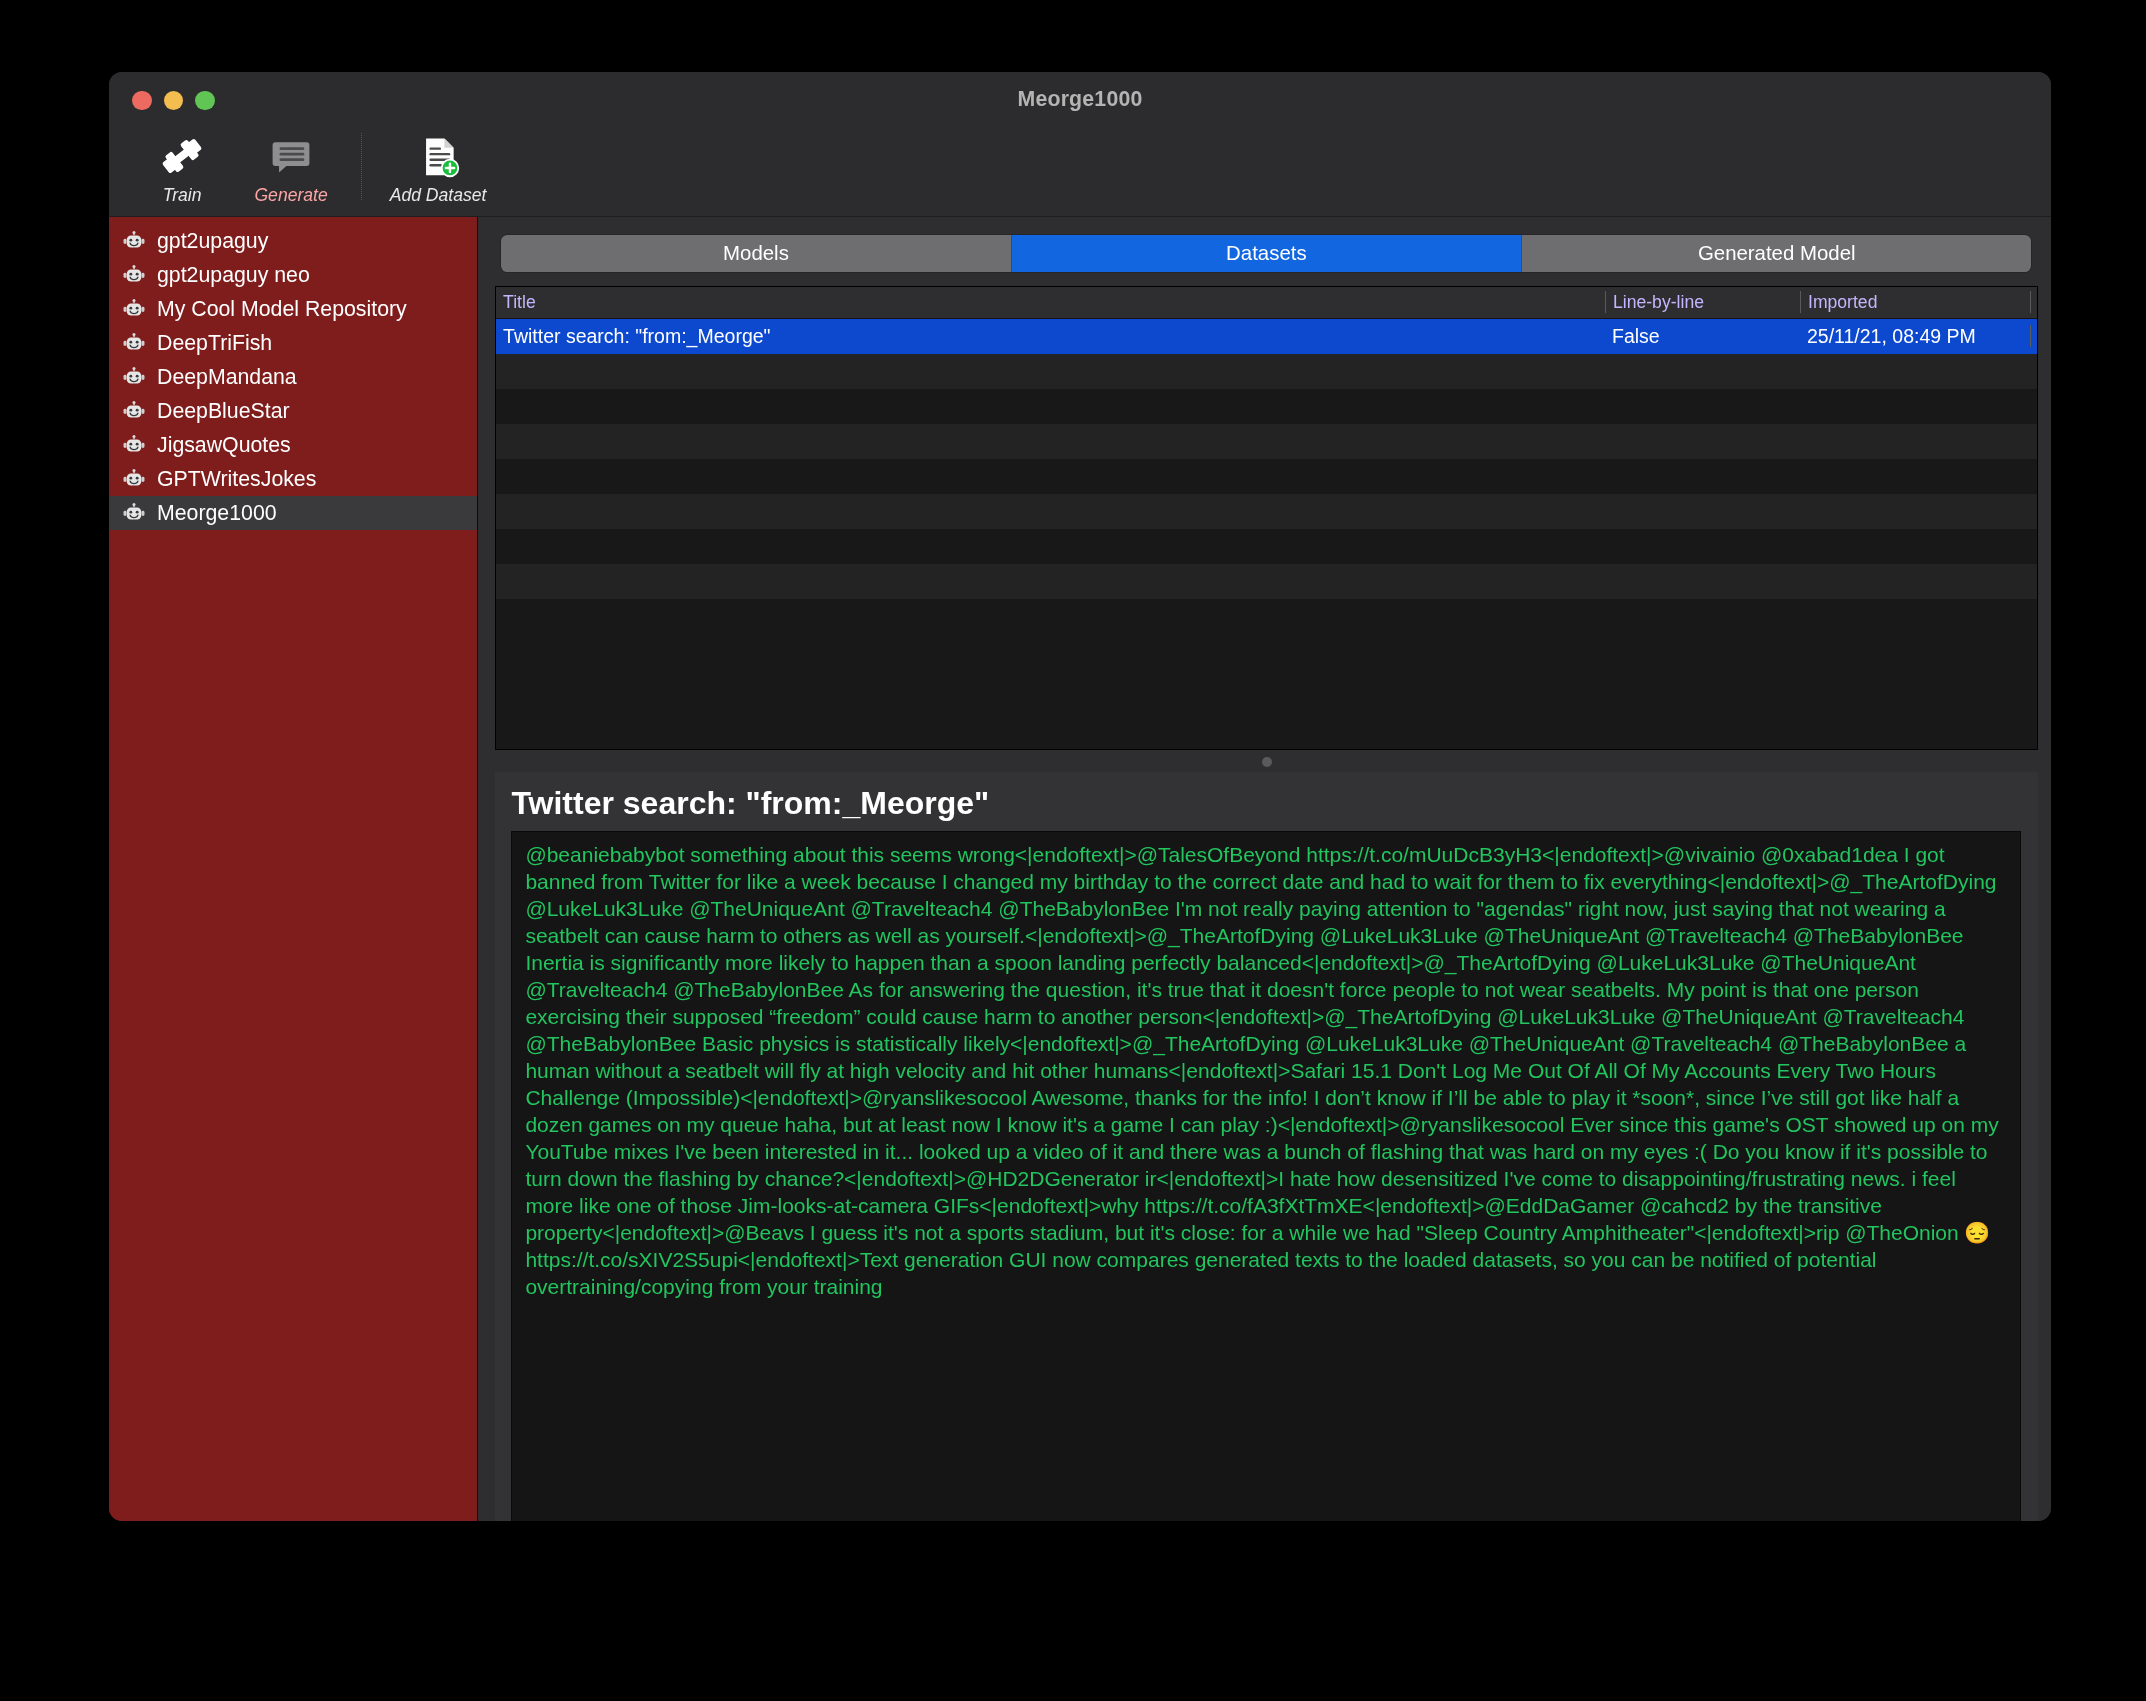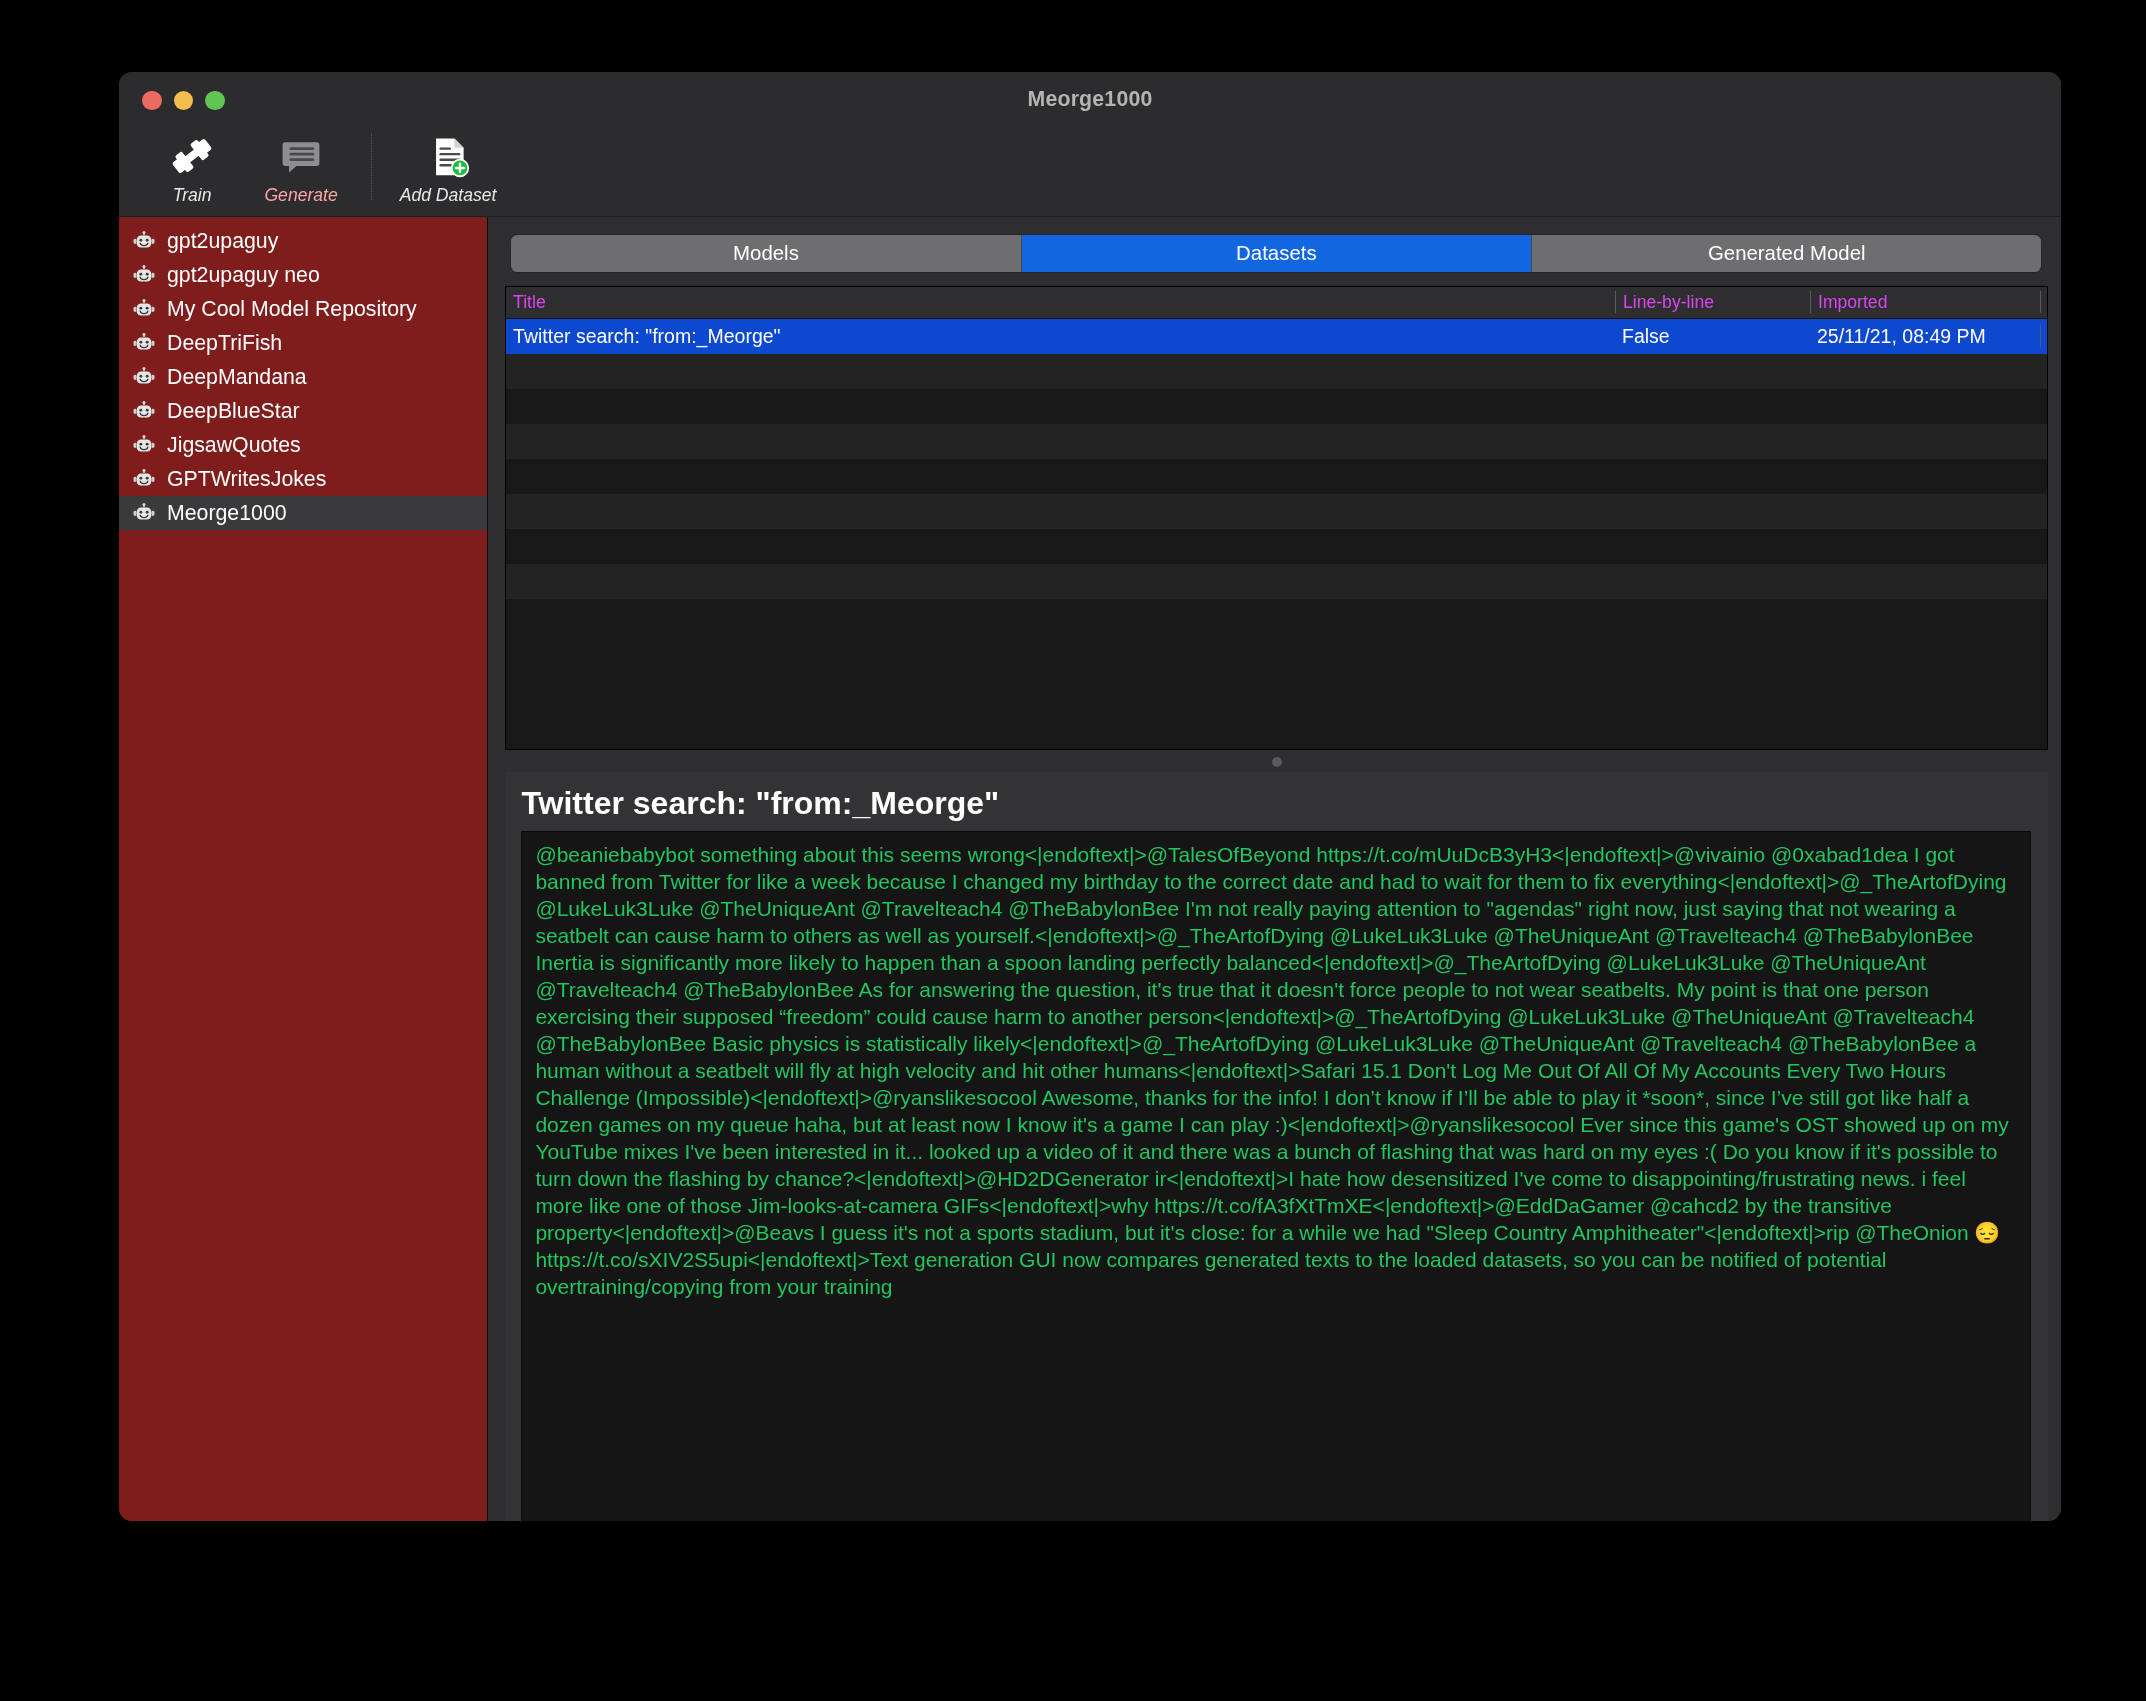--- a/index.html
+++ b/index.html
@@ -6,21 +6,21 @@
   html, body {
     width: 2146px; height: 1701px;
     background: #000000;
     font-family: "Liberation Sans", sans-serif;
     overflow: hidden;
   }
 
   
   .window {
     position: absolute;
-    left: 119px; top: 72px;
+    left: 109px; top: 72px;
     width: 1942px; height: 1449px;
     background: #2c2c2e;
     border-radius: 13px;
     overflow: hidden;
     box-shadow: 0 13px 56px rgba(0,0,0,0.75);
     display: flex;
     flex-direction: column;
   }
 
   
@@ -167,21 +167,21 @@
   .thead {
     display: flex;
     height: 32px;
     background: #2e2e30;
     border-bottom: 0.9px solid #141416;
     flex: 0 0 auto;
     align-items: center;
   }
   .th {
     font-size: 17.6px;
-    color: #d946ef;
+    color: #c4b5fd;
     padding-left: 7.4px;
     border-left: 0.9px solid #5a5a5c;
     height: 22px;
     display: flex;
     align-items: center;
   }
   .th:first-child { border-left: none; }
   .col-title    { flex: 1 1 auto; min-width: 0; }
   .col-line     { flex: 0 0 195px; }
   .col-imported { flex: 0 0 230px; }

